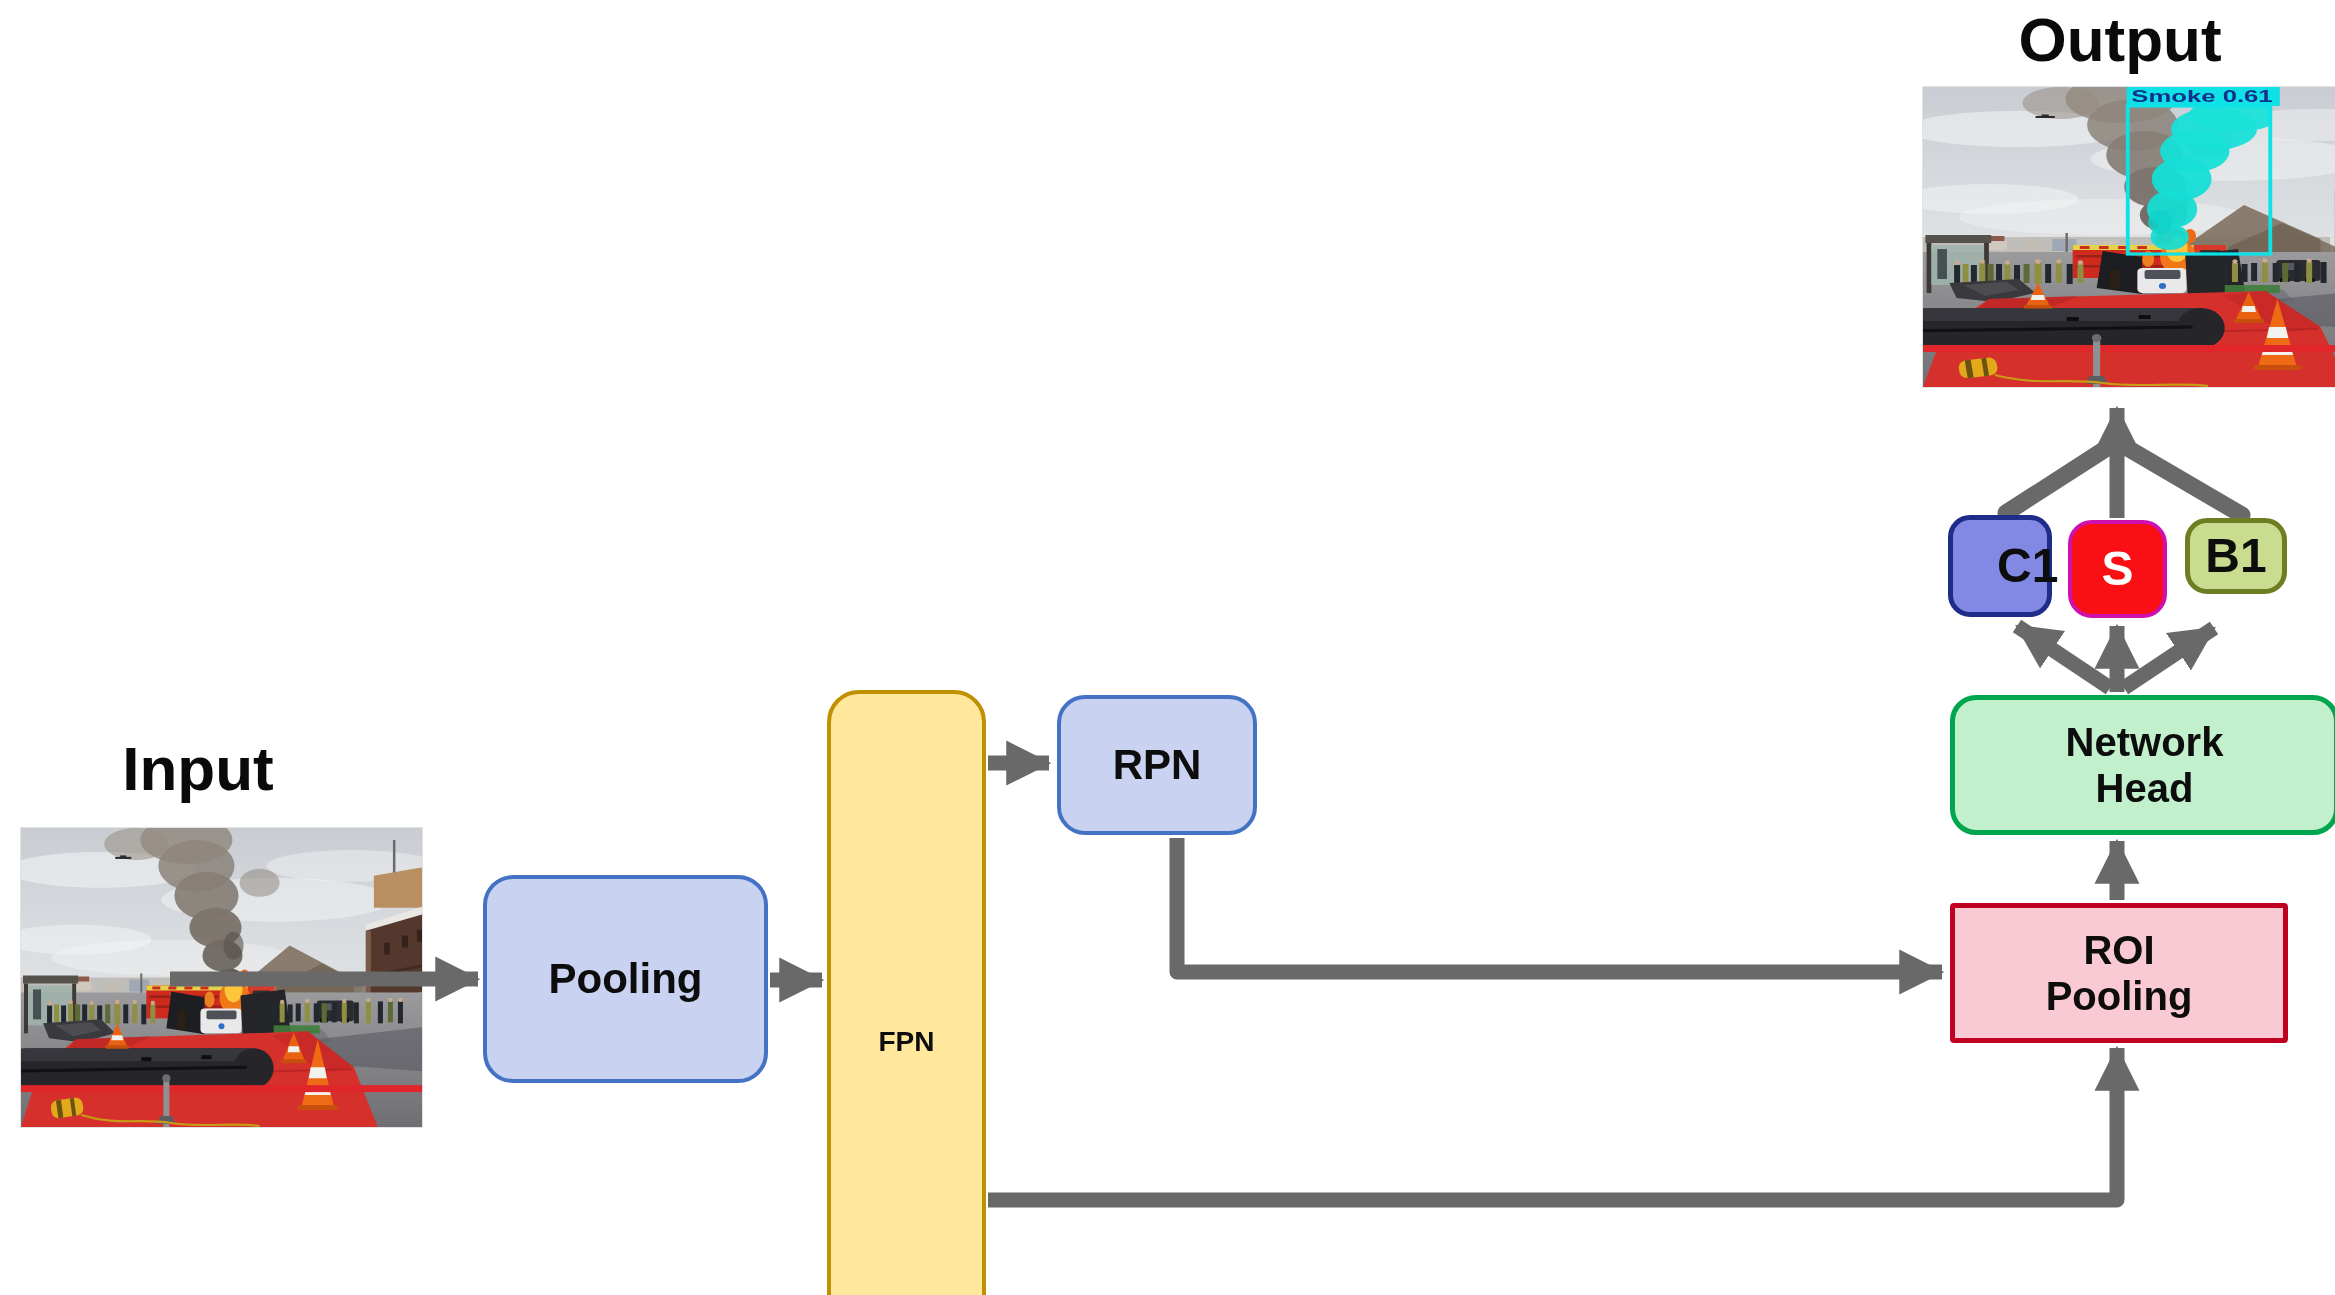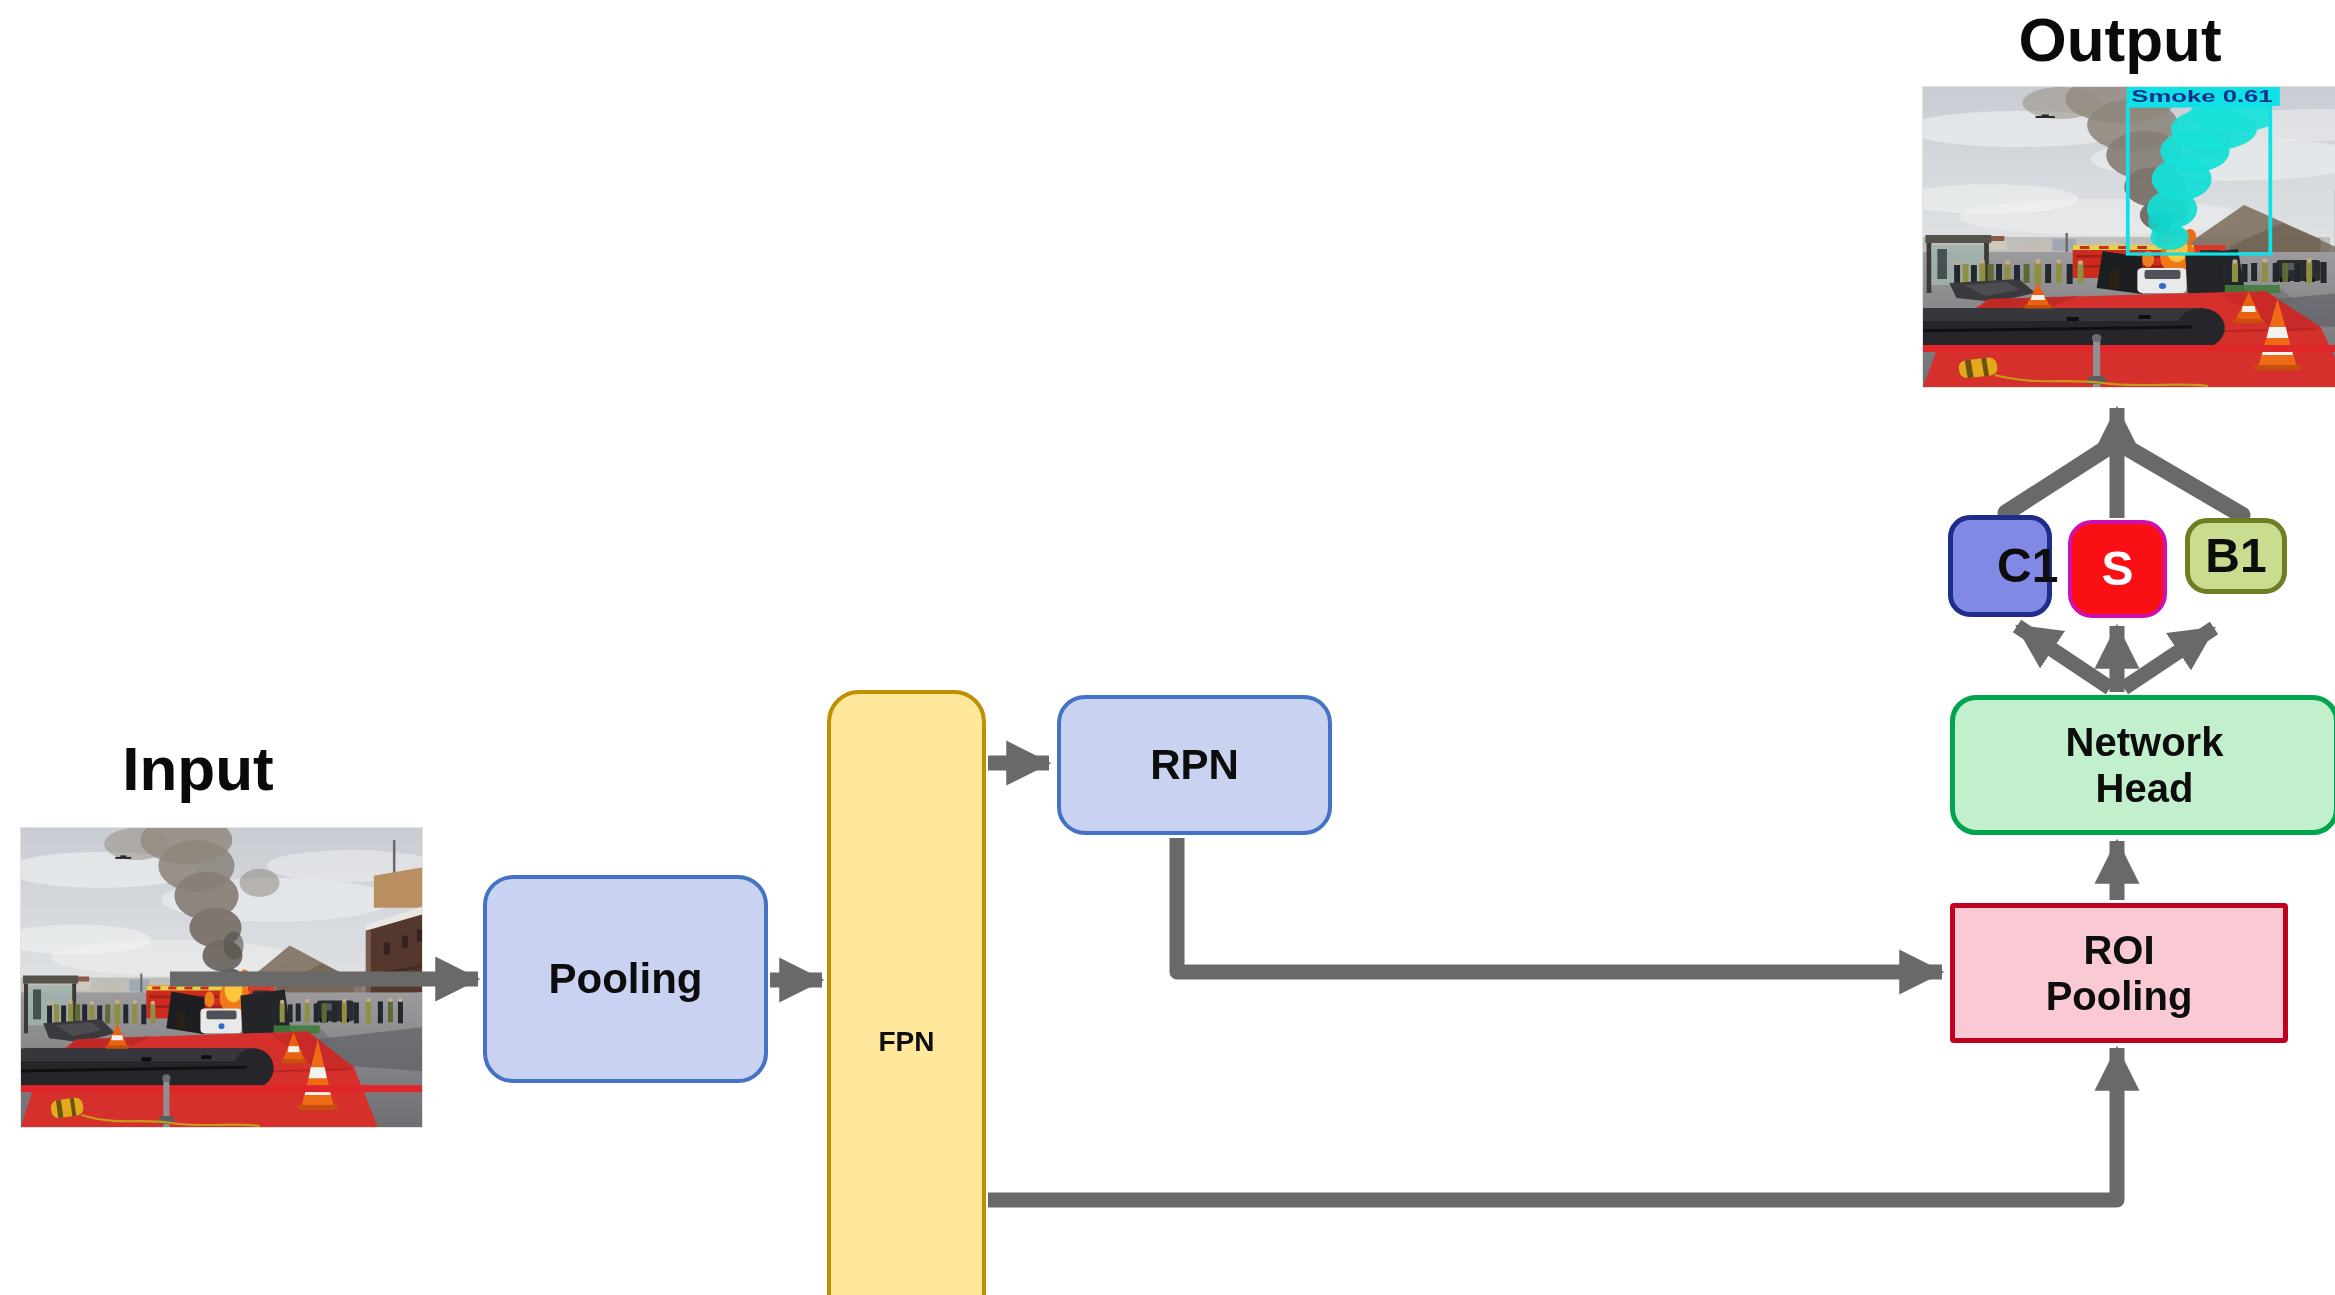--- a/index.html
+++ b/index.html
@@ -11,21 +11,21 @@
   .photo{position:absolute;margin:0;padding:0;border:1px solid #e2e2e2;box-sizing:border-box;background:#cfd3d8;}
   .photo svg{display:block;width:100%;height:100%;}
   #input-photo{left:20px;top:827px;width:403px;height:301px;}
   #output-photo{left:1922px;top:86px;width:481px;height:302px;}
   #arrows{position:absolute;left:0;top:0;width:2335px;height:1295px;pointer-events:none;z-index:5;}
   .node{position:absolute;display:flex;align-items:center;justify-content:center;font-weight:700;
         color:#0d0d0d;box-sizing:border-box;z-index:6;}
   .node span{white-space:pre-line;text-align:center;width:100%;line-height:1.16;}
   #node-backbone{left:483px;top:875px;width:285px;height:208px;background:#c9d2f0;border:4px solid #4472c4;border-radius:30px;font-size:42px;}
   #node-fpn{left:827px;top:690px;width:159px;height:705px;background:#ffe89b;border:4px solid #bf9000;border-radius:32px;font-size:28px;}
-  #node-rpn{left:1057px;top:695px;width:275px;height:140px;background:#c9d2f0;border:4px solid #4472c4;border-radius:28px;font-size:42px;}
+  #node-rpn{left:1057px;top:695px;width:200px;height:140px;background:#c9d2f0;border:4px solid #4472c4;border-radius:28px;font-size:42px;}
   #node-roi{left:1950px;top:903px;width:338px;height:140px;background:#f9cad3;border:5px solid #c00021;border-radius:4px;font-size:40px;}
   #node-nh{left:1950px;top:695px;width:389px;height:140px;background:#c2f0cc;border:5px solid #00a64e;border-radius:26px;font-size:40px;}
   #node-c1{left:1948px;top:515px;width:104px;height:102px;background:#8289e4;border:5px solid #1f2d8a;border-radius:22px;font-size:48px;padding-left:44px;}
   #node-s{left:2068px;top:520px;width:99px;height:98px;background:#fa0f14;border:4px solid #cf0fae;border-radius:24px;font-size:48px;color:#ffffff;}
   #node-b1{left:2185px;top:518px;width:102px;height:76px;background:#cadc90;border:5px solid #6e7e22;border-radius:22px;font-size:48px;}
 </style>
 </head>
 <body>
 
 <div id="canvas">

